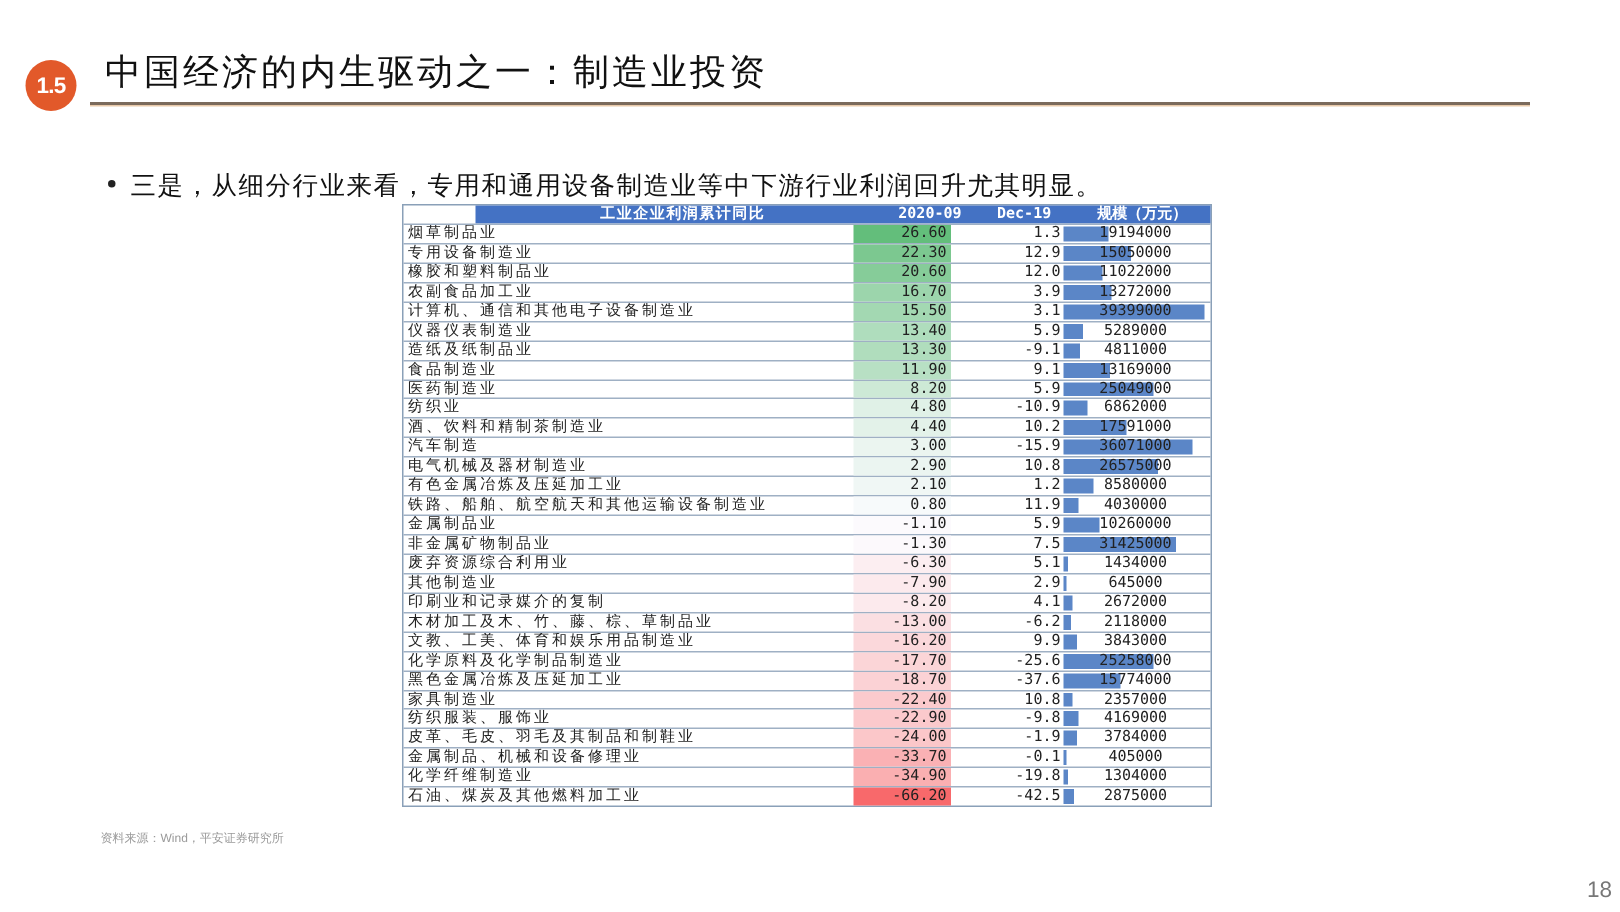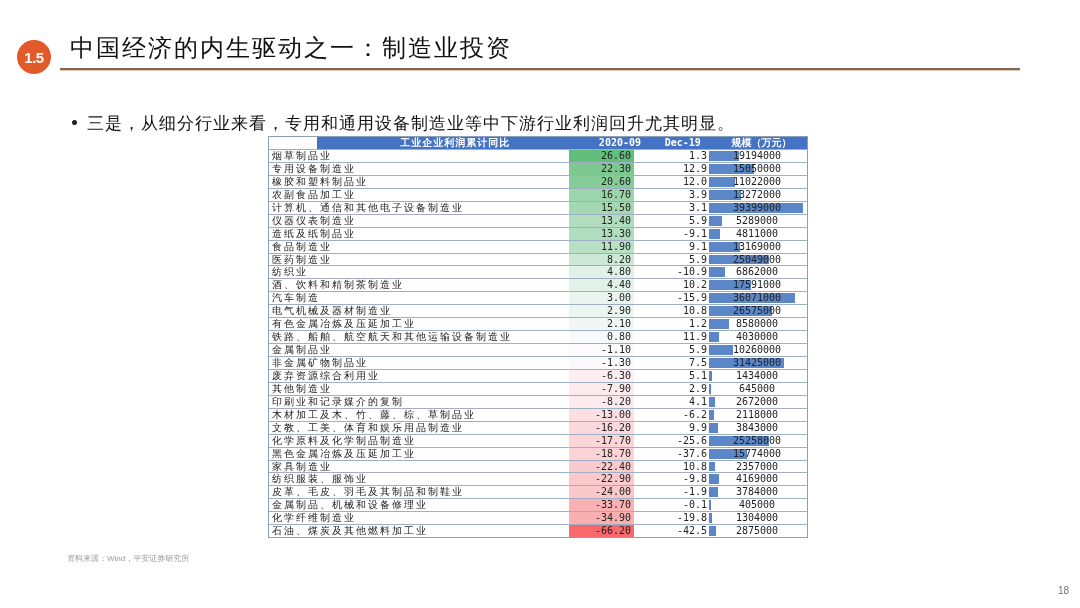--- a/index.html
+++ b/index.html
@@ -43,21 +43,21 @@
   .c-a { width:65px; text-align:right; padding-right:3px; box-sizing:border-box; }
   .c-b { width:73px; text-align:right; }
   .c-c { width:100px; position:relative; text-align:center; }
   .hdr .c-a, .hdr .c-b, .hdr .c-c { text-align:center; padding:0; }
   .bar { position:absolute; left:2px; top:1px; bottom:1px; background:#5b86c7; }
   .c-c span { position:relative; }
   .source {
     position:absolute; left:67px; top:553px; font-size:8px; color:#9a9a9a;
     font-family:"Liberation Sans", sans-serif; white-space:nowrap;
   }
-  .page-no { position:absolute; left:1058px; top:585px; font-size:10px; color:#777; font-family:"Liberation Sans", sans-serif; }
+  .page-no { position:absolute; left:1058px; top:585px; font-size:15px; color:#777; font-family:"Liberation Sans", sans-serif; }
 </style>
 </head>
 <body>
 
 <div class="badge">1.5</div>
 <div class="title">中国经济的内生驱动之一：制造业投资</div>
 <div class="title-rule"></div>
 
 <div class="bullet-line">
   <span class="bullet-dot"></span><span>三是，从细分行业来看，专用和通用设备制造业等中下游行业利润回升尤其明显。</span>

